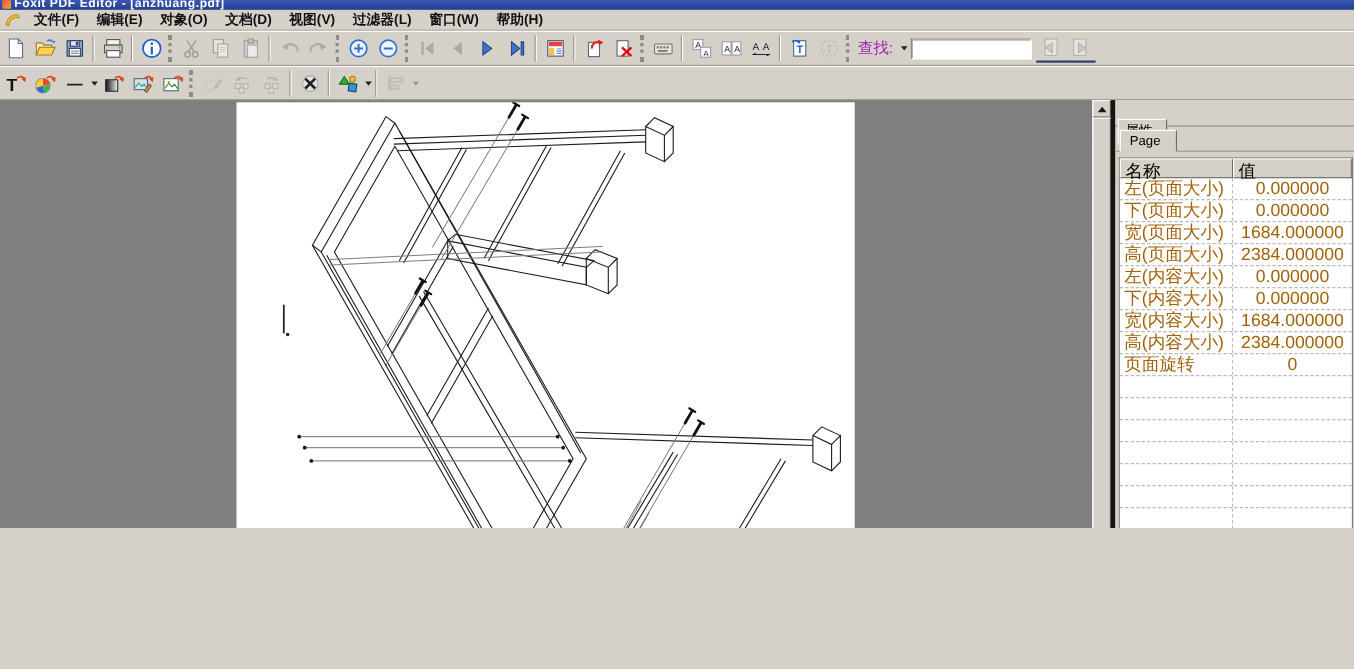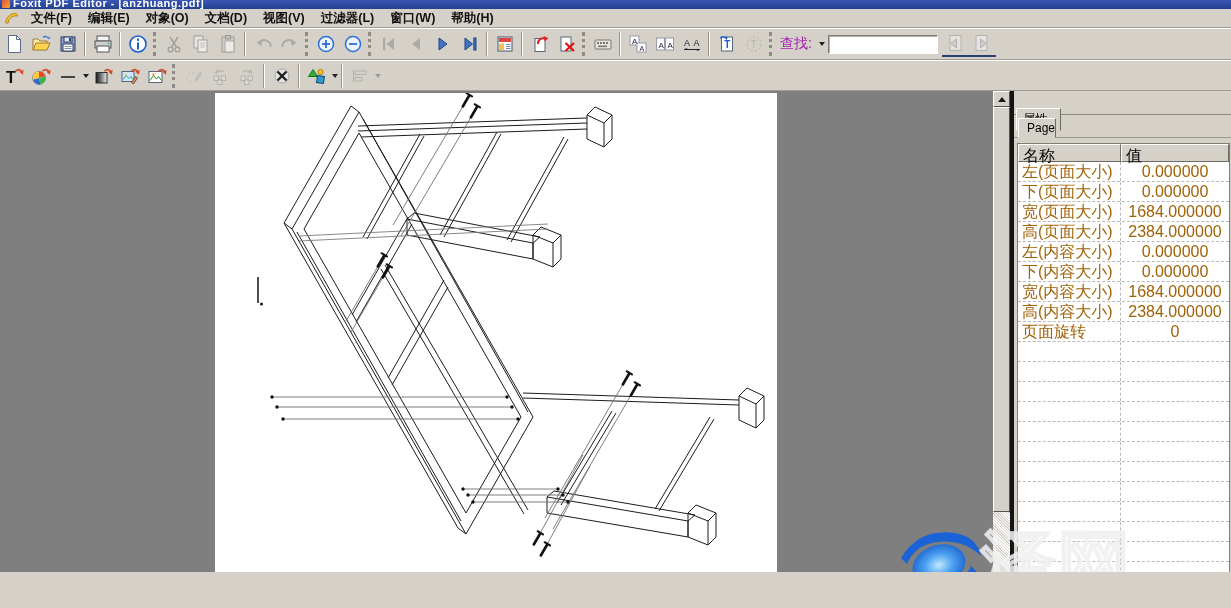--- a/index.html
+++ b/index.html
@@ -1,18 +1,18 @@
 <!DOCTYPE html>
 <html><head>
 <meta charset="utf-8">
 <style>
   * { margin:0; padding:0; box-sizing:border-box; }
   html,body { width:1231px; height:608px; overflow:hidden; background:#d5d1c9;
     font-family:"Liberation Sans","DejaVu Sans",sans-serif; }
-  .window { position:relative; width:1231px; height:572px; overflow:hidden; }
+  .window { position:relative; width:1231px; height:480px; overflow:hidden; }
 
   
   .titlebar { height:9px; background:linear-gradient(#3a57b5,#24408e); overflow:hidden;
     display:flex; align-items:flex-start; color:#fff; }
   .title-icon { width:8px; height:8px; margin:0 3px 0 2px;
     background:linear-gradient(135deg,#e9533a,#f0a832); border-radius:1px; flex:none; }
   .title-text { font-size:11px; font-weight:bold; white-space:nowrap; margin-top:-3px; letter-spacing:.5px; }
 
   
   .menubar { height:19px; background:#d5d1c9; border-bottom:1px solid #9f9c94;
@@ -57,21 +57,21 @@
     border:1px solid; border-color:#ffffff #55534e #55534e #ffffff; }
 
   .divider { position:absolute; left:1010px; width:4px; top:0; bottom:0; background:#141414; }
 
   
   .panel { position:absolute; left:1014px; right:0; top:0; bottom:0; background:#d5d1c9; }
   .cap-row { height:21px; margin-top:3px; border-bottom:1px solid #8a887f; }
   .cap-tab { display:inline-block; margin-left:2px; padding:2px 12px 2px 6px; font-size:12.5px; color:#000;
     background:#d5d1c9; border:1px solid; border-color:#ffffff #6e6c66 #d5d1c9 #ffffff; position:relative; top:14px; }
   .tab-row { height:21px; margin-top:2px; border-bottom:1px solid #9a978f; }
-  .page-tab { display:inline-block; margin-left:4px; padding:2px 0 2px 8px; font-size:12px; color:#000;
+  .page-tab { display:inline-block; margin-left:4px; padding:2px 14px 2px 8px; font-size:12px; color:#000;
     background:#d5d1c9; border:1px solid; border-color:#ffffff #6e6c66 #d5d1c9 #ffffff; position:relative; top:1px; }
   .prop-table { position:absolute; top:52px; left:3px; right:1px; bottom:0; background:#fff;
     border:1px solid #7f7d78; border-bottom:none; overflow:hidden; }
   .prop-head { display:flex; height:18px; }
   .hcell { background:#d5d1c9; border:1px solid; border-color:#ffffff #6e6c66 #6e6c66 #ffffff;
     font-size:16px; color:#000; padding:1px 4px; }
   .hcell.name { width:103px; flex:none; } .hcell.val { flex:1; }
   .prop-row { display:flex; height:20px; border-bottom:1px dashed #b9b9b9; font-size:16px;
     color:#a16207; line-height:19px; }
   .pcell { padding:0 4px; overflow:hidden; white-space:nowrap; }

